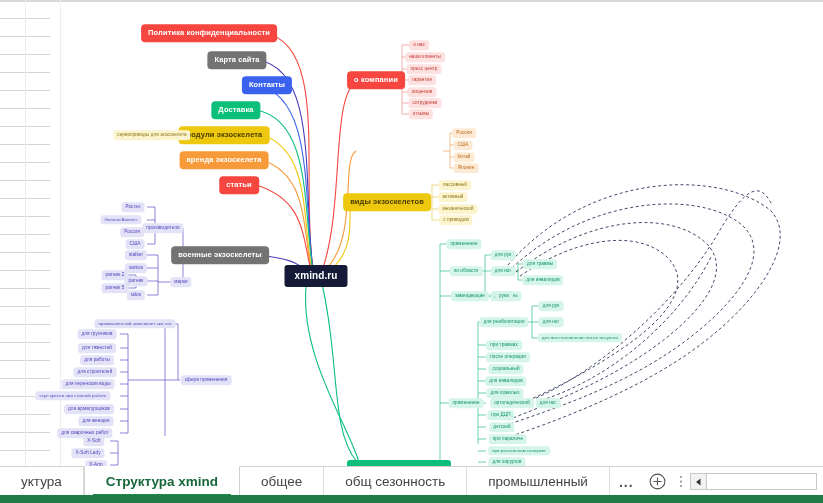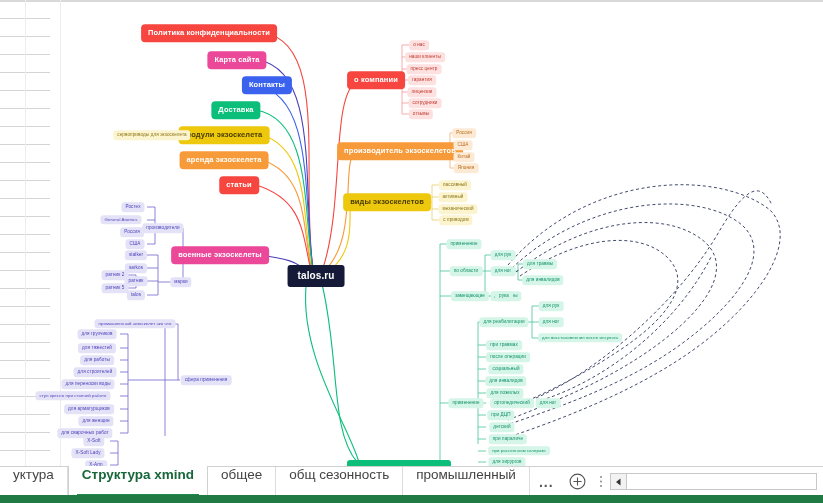--- a/index.html
+++ b/index.html
@@ -30,21 +30,21 @@
     border-radius:4px;
     transform:translate(-50%,-50%);
     font-weight:bold;
     letter-spacing:.1px;
   }
   
   .n-root{background:#141a38;color:#ffffff;font-size:10px;padding:6px 10px;border-radius:3px;}
   
   .n-l1{font-size:7.5px;color:#fff;padding:5px 7px;border-radius:4px;}
   .c-red{background:#f6463f;}
-  .c-indigo{background:#ec4899;}
+  .c-indigo{background:#737373;}
   .c-blue{background:#3a62ef;}
   .c-green{background:#0bbf7b;}
   .c-yellow{background:#edc80c;color:#4a3c00 !important;}
   .c-orange{background:#f79a3a;}
   .c-orange2{background:#f79a3a;}
   
   .n-l2{font-size:4.6px;padding:2.5px 4px;border-radius:3px;font-weight:normal;}
   .p-red{background:#fde0e0;color:#c0392b;}
   .p-orange{background:#fdead5;color:#b96a18;}
   .p-yellow{background:#fcf4cf;color:#8a7412;}
@@ -52,21 +52,21 @@
   .p-green{background:#d4f5e8;color:#10916a;}
   .n-l2.sm{font-size:4.3px;}
 
   
   .tabbar{
     position:absolute;left:0;top:466px;width:823px;height:29px;
     background:#ffffff;border-top:1px solid #d0d0d0;
     display:flex;align-items:stretch;
   }
   .tab{
-    display:flex;padding:0 13px;
+    display:flex;align-items:center;padding:0 21px;
     font-size:13.5px;color:#444;cursor:pointer;position:relative;
     border-right:1px solid #dcdcdc;
   }
   .tab.first{border-left:none;}
   .tab.active{
     font-weight:bold;color:#18673a;background:#fff;
     border-left:1px solid #d0d0d0;border-right:1px solid #d0d0d0;
     border-top:none;
   }
   .tab.active::after{
@@ -265,21 +265,21 @@
       <g fill="none" stroke="#2b3559" stroke-width="0.9" stroke-dasharray="3,2.6">
         <path d="M508,265 C590,170 720,170 770,210 C800,240 760,300 700,345 C640,390 560,420 500,440"></path>
         <path d="M512,268 C590,195 700,190 742,225 C775,255 735,305 680,345 C620,388 550,410 498,428"></path>
         <path d="M516,272 C590,215 670,210 706,243 C735,272 700,315 650,350 C600,385 545,405 508,420"></path>
         <path d="M520,276 C580,235 640,230 668,258 C694,285 665,320 620,350 C575,380 540,395 512,408"></path>
         <path d="M536,398 C600,370 680,300 720,230 C745,188 760,180 772,205"></path>
         <path d="M536,402 C610,380 680,320 712,255"></path>
       </g>
     </svg>
 
-    <div class="node n-root" style="left:316px;top:276px;">talos.ru</div>
+    <div class="node n-root" style="left:316px;top:276px;">xmind.ru</div>
 
     <div class="node n-l1 c-red" style="left:209px;top:33px;">Политика конфиденциальности</div>
     <div class="node n-l1 c-indigo" style="left:237px;top:60px;">Карта сайта</div>
     <div class="node n-l1 c-blue" style="left:237px;top:85px;margin-left:30px;">Контакты</div>
     <div class="node n-l1 c-green" style="left:236px;top:110px;">Доставка</div>
     <div class="node n-l1 c-yellow" style="left:224px;top:135px;">модули экзоскелета</div>
     <div class="node n-l2 p-yellow" style="left:152px;top:135px;">сервоприводы для экзоскелета</div>
     <div class="node n-l1 c-orange" style="left:224px;top:160px;">аренда экзоскелета</div>
     <div class="node n-l1 c-red" style="left:239px;top:185px;">статьи</div>
     <div class="node n-l1 c-indigo" style="left:220px;top:255px;">военные экзоскелеты</div>
@@ -314,21 +314,20 @@
 
     <div class="node n-l1 c-red" style="left:376px;top:80px;">о компании</div>
     <div class="node n-l2 p-red" style="left:419px;top:45px;">о нас</div>
     <div class="node n-l2 p-red" style="left:425px;top:57px;">наши клиенты</div>
     <div class="node n-l2 p-red" style="left:424px;top:69px;">пресс центр</div>
     <div class="node n-l2 p-red" style="left:422px;top:80px;">гарантия</div>
     <div class="node n-l2 p-red" style="left:422px;top:92px;">лицензии</div>
     <div class="node n-l2 p-red" style="left:425px;top:103px;">сотрудники</div>
     <div class="node n-l2 p-red" style="left:421px;top:114px;">отзывы</div>
 
-    <div class="node n-l1 c-orange2" style="left:400px;top:151px;">производитель экзоскелетов</div>
     <div class="node n-l2 p-orange" style="left:464px;top:133px;">Россия</div>
     <div class="node n-l2 p-orange" style="left:463px;top:145px;">США</div>
     <div class="node n-l2 p-orange" style="left:464px;top:157px;">Китай</div>
     <div class="node n-l2 p-orange" style="left:466px;top:168px;">Япония</div>
 
     <div class="node n-l1 c-yellow" style="left:387px;top:202px;">виды экзоскелетов</div>
     <div class="node n-l2 p-yellow" style="left:455px;top:185px;">пассивный</div>
     <div class="node n-l2 p-yellow" style="left:453px;top:197px;">активный</div>
     <div class="node n-l2 p-yellow" style="left:458px;top:209px;">механический</div>
     <div class="node n-l2 p-yellow" style="left:456px;top:220px;">с приводом</div>

